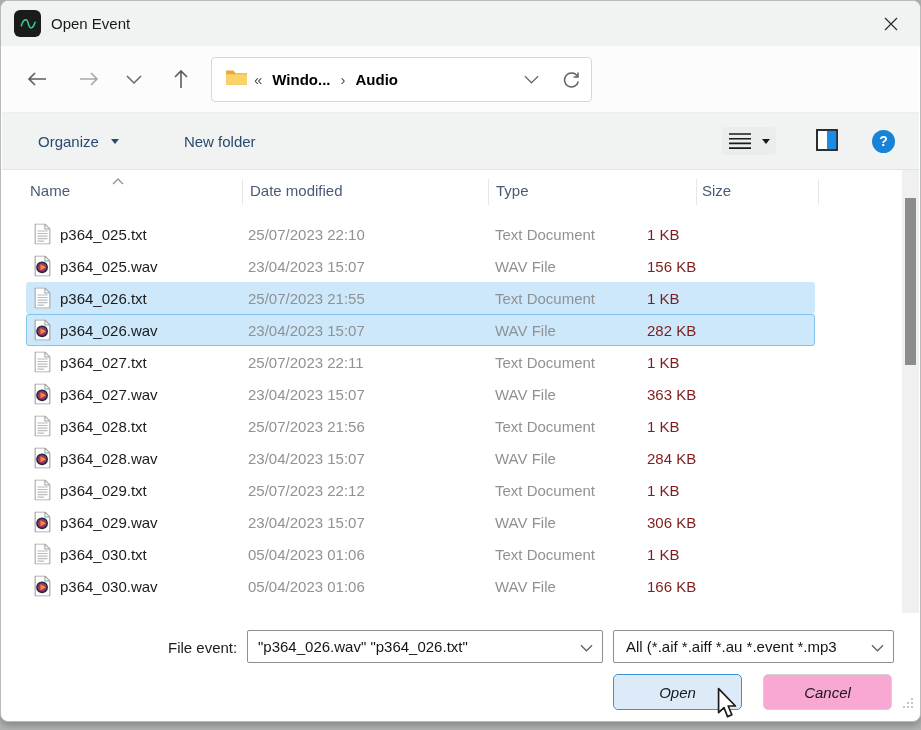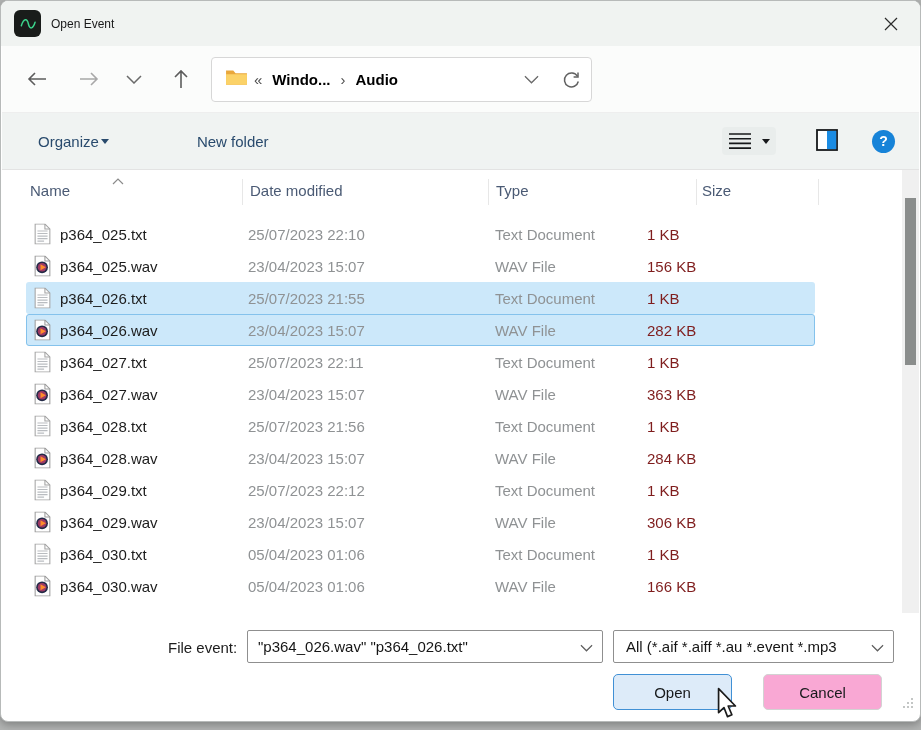--- a/index.html
+++ b/index.html
@@ -10,21 +10,21 @@
     -webkit-font-smoothing:antialiased;
   }
   .window{
     position:absolute;left:0;top:0;width:919px;height:720px;
     background:#ffffff;border:1px solid #b7bab9;border-radius:8px;
     overflow:hidden;box-shadow:0 3px 8px rgba(0,0,0,.28);
   }
   
   .titlebar{position:absolute;left:0;top:0;right:0;height:45px;background:#f0f3f1;display:flex;align-items:center;}
   .app-icon{width:27px;height:27px;border-radius:6px;background:#191c1a;margin-left:13px;display:flex;align-items:center;justify-content:center;flex:0 0 auto;}
-  .title-text{margin-left:10px;font-size:12px;color:#1a1a1a;}
+  .title-text{margin-left:10px;font-size:15px;color:#1a1a1a;}
   .close-btn{position:absolute;right:6px;top:0;width:46px;height:45px;display:flex;align-items:center;justify-content:center;background:transparent;border:none;cursor:default;}
   
   .navbar{position:absolute;left:1px;top:45px;right:1px;height:66px;background:#fbfcfb;border-bottom:1px solid #eeeeee;}
   .nav-btn{position:absolute;top:16px;width:34px;height:34px;background:transparent;border:none;display:flex;align-items:center;justify-content:center;}
   .addressbar{
     position:absolute;left:209px;top:11px;width:381px;height:45px;background:#fff;
     border:1px solid #d7d7d7;border-radius:4px;display:flex;align-items:center;box-sizing:border-box;
   }
   .crumb-folder{margin-left:13px;}
   .crumb{font-size:15px;color:#000000;padding:0 4px;background:none;border:none;font-weight:bold;}
@@ -36,23 +36,23 @@
     border:1px solid #d7d7d7;border-radius:4px;display:flex;align-items:center;box-sizing:border-box;
   }
   .searchbox input{
     border:none;outline:none;flex:1;margin-left:15px;font-size:15px;color:#3a3a3a;
     font-family:"Liberation Sans","DejaVu Sans",sans-serif;background:transparent;
   }
   .searchbox input::placeholder{color:#8a8a8a;}
   .search-glyph{margin-right:14px;}
   
   .toolbar{position:absolute;left:1px;top:112px;right:1px;height:56px;background:#f0f3f2;border-bottom:1px solid #e3e3e3;display:flex;align-items:center;}
-  .tool-label{font-size:15px;color:#294a6d;background:none;border:none;display:flex;align-items:center;gap:2px;}
+  .tool-label{font-size:15px;color:#294a6d;background:none;border:none;display:flex;align-items:center;gap:12px;}
   .organize{margin-left:30px;}
-  .newfolder{margin-left:76px;}
+  .newfolder{margin-left:53px;}
   .caret-down{width:0;height:0;border-left:4px solid transparent;border-right:4px solid transparent;border-top:5px solid #294a6d;display:inline-block;}
   .tool-right{position:absolute;right:24px;display:flex;align-items:center;}
   .view-btn{display:flex;align-items:center;gap:10px;background:#e9edec;border:none;border-radius:4px;padding:5px 6px;}
   .view-caret{width:0;height:0;border-left:4px solid transparent;border-right:4px solid transparent;border-top:5px solid #17191b;}
   .pane-btn{margin-left:40px;background:none;border:none;padding:0;}
   .help-btn{margin-left:34px;width:23px;height:23px;border-radius:50%;background:var(--help-blue,#1783d8);color:#fff;font-size:14px;font-weight:bold;border:none;display:flex;align-items:center;justify-content:center;}
   
   .listwrap{position:absolute;left:1px;top:169px;right:1px;height:443px;background:#fff;}
   .headers{position:absolute;left:0;top:0;right:0;height:44px;}
   .hcell{position:absolute;top:12px;font-size:15px;color:#4a5a74;background:none;border:none;padding:0;}
@@ -76,21 +76,21 @@
   .fn-label{position:absolute;left:166px;top:26px;font-size:15px;color:#1c1c1c;}
   .combo{
     position:absolute;top:17px;height:33px;background:#fff;border:1px solid #8f8f8f;border-radius:2px;
     box-sizing:border-box;display:flex;align-items:center;overflow:hidden;
   }
   .combo-filename{left:245px;width:356px;}
   .combo-filetype{left:611px;width:281px;}
   .combo input{border:none;outline:none;flex:1;margin-left:8px;font-size:15px;color:#151515;font-family:"Liberation Sans","DejaVu Sans",sans-serif;background:transparent;}
   .combo .sel-text{flex:1;margin-left:12px;font-size:15px;color:#151515;white-space:nowrap;}
   .combo-chevron{flex:0 0 auto;margin-right:9px;}
-  .btn{position:absolute;top:61px;height:36px;width:119px;font-size:15px;border-radius:5px;box-sizing:border-box;font-family:"Liberation Sans","DejaVu Sans",sans-serif;}
+  .btn{position:absolute;top:61px;height:36px;width:129px;font-size:15px;border-radius:5px;box-sizing:border-box;font-family:"Liberation Sans","DejaVu Sans",sans-serif;font-style:italic;}
   .btn-open{left:611px;background:var(--open-bg,#ddebf9);border:1px solid var(--open-border,#4090d5);color:#17191b;}
   .btn-cancel{left:761px;background:#f9a8d4;border:1px solid #d2d2d2;color:#17191b;}
   .cursor{position:absolute;left:715px;top:687px;pointer-events:none;}
   .grip{position:absolute;right:6px;bottom:8px;}
 </style>
 </head>
 <body>
 
 <div class="window">
 

